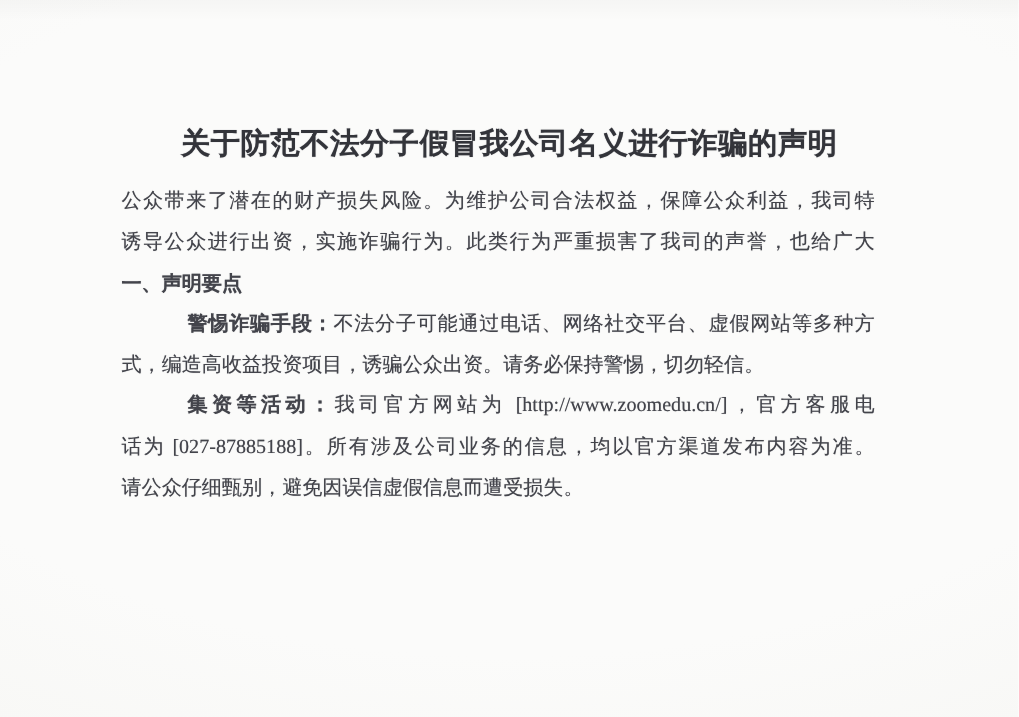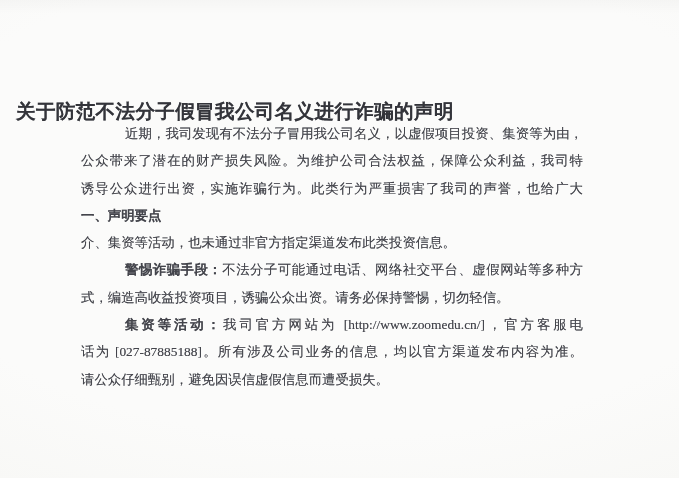--- a/index.html
+++ b/index.html
@@ -20,22 +20,22 @@
       linear-gradient(180deg, rgba(0,0,0,0.025) 0px, rgba(0,0,0,0.0) 14px),
       radial-gradient(ellipse 120% 90% at 50% 42%, #fbfbfa 55%, #f5f5f2 100%);
     color: #43444b;
     overflow: hidden;
   }
   .title {
     position: absolute;
     top: 82px;
     left: 0;
     right: 0;
-    margin: 16px;
-    text-align: left;
+    margin: 0;
+    text-align: center;
     font-size: 19.5px;
     font-weight: bold;
     letter-spacing: 0.4px;
     color: #33343a;
     text-shadow: 0 0 0.6px rgba(55,56,64,0.55);
   }
   .content {
     position: absolute;
     top: 120px;
     left: 81px;
@@ -62,24 +62,22 @@
     font-weight: bold;
     margin-top: 36px;
   }
 </style>
 </head>
 <body>
 
 <div class="page">
   <h1 class="title">关于防范不法分子假冒我公司名义进行诈骗的声明</h1>
   <div class="content">
-      <div class="line fill indent"><span class="run">近期，我司发现有不法分子冒用我公司名义，以虚假项目投资、集资等为由，</span></div>
       <div class="line fill"><span class="run">公众带来了潜在的财产损失风险。为维护公司合法权益，保障公众利益，我司特</span></div>
       <div class="line fill"><span class="run">诱导公众进行出资，实施诈骗行为。此类行为严重损害了我司的声誉，也给广大</span></div>
       <div class="line heading"><span class="run bold">一、声明要点</span></div>
-      <div class="line"><span class="run">介、集资等活动，也未通过非官方指定渠道发布此类投资信息。</span></div>
       <div class="line fill indent"><span class="run bold">警惕诈骗手段：</span><span class="run">不法分子可能通过电话、网络社交平台、虚假网站等多种方</span></div>
       <div class="line"><span class="run">式，编造高收益投资项目，诱骗公众出资。请务必保持警惕，切勿轻信。</span></div>
       <div class="line fill indent"><span class="run bold">集资等活动：</span><span class="run">我司官方网站为 [http://www.zoomedu.cn/]，官方客服电</span></div>
       <div class="line fill"><span class="run">话为 [027-87885188]。所有涉及公司业务的信息，均以官方渠道发布内容为准。</span></div>
       <div class="line"><span class="run">请公众仔细甄别，避免因误信虚假信息而遭受损失。</span></div>
     </div>
 </div>
 
 </body></html>

